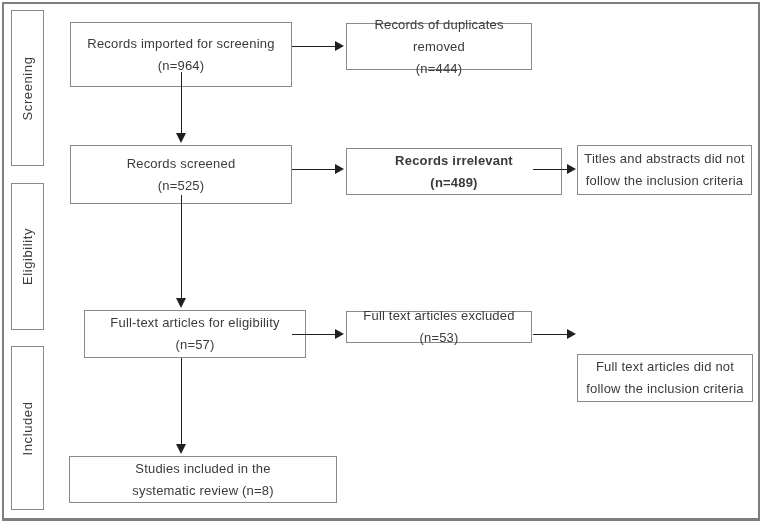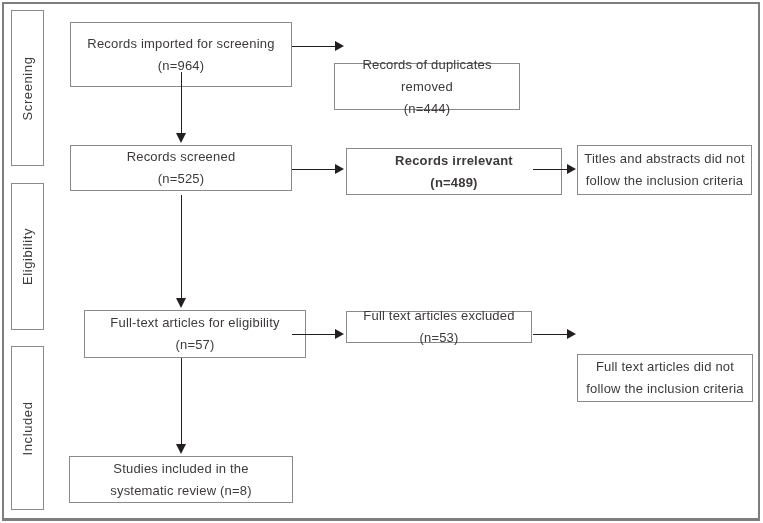--- a/index.html
+++ b/index.html
@@ -80,26 +80,26 @@
     <span>Eligibility</span>
   </div>
   <div class="stage" style="left:11px; top:346px; width:33px; height:164px;">
     <span>Included</span>
   </div>
 
   <div class="fbox" style="left:70px; top:22px; width:222px; height:65px;">
     <div>Records imported for screening</div>
     <div>(n=964)</div>
   </div>
-  <div class="fbox" style="left:334px; top:23px; width:186px; height:47px;margin-top:40px;">
+  <div class="fbox" style="left:346px; top:23px; width:186px; height:47px;">
     <div>Records of duplicates removed</div>
     <div>(n=444)</div>
   </div>
 
-  <div class="fbox" style="left:70px; top:145px; width:222px; height:46px;">
+  <div class="fbox" style="left:70px; top:145px; width:222px; height:59px;">
     <div>Records screened</div>
     <div>(n=525)</div>
   </div>
   <div class="fbox" style="left:346px; top:148px; width:216px; height:47px;font-weight:bold;">
     <div>Records irrelevant</div>
     <div>(n=489)</div>
   </div>
   <div class="fbox" style="left:577px; top:145px; width:175px; height:50px;">
     <div>Titles and abstracts did not</div>
     <div>follow the inclusion criteria</div>
@@ -111,21 +111,21 @@
   </div>
   <div class="fbox" style="left:346px; top:311px; width:186px; height:32px;">
     <div>Full text articles excluded</div>
     <div>(n=53)</div>
   </div>
   <div class="fbox" style="left:577px; top:311px; width:176px; height:48px;margin-top:43px;">
     <div>Full text articles did not</div>
     <div>follow the inclusion criteria</div>
   </div>
 
-  <div class="fbox" style="left:69px; top:456px; width:224px; height:47px;">
+  <div class="fbox" style="left:69px; top:456px; width:268px; height:47px;">
     <div>Studies included in the</div>
     <div>systematic review (n=8)</div>
   </div>
 
   <div>
     <div class="hline" style="left:292px; top:46px; width:44px;"></div>
     <div class="head-right" style="left:335px; top:41px;"></div>
   </div>
   <div>
     <div class="hline" style="left:292px; top:169px; width:44px;"></div>

